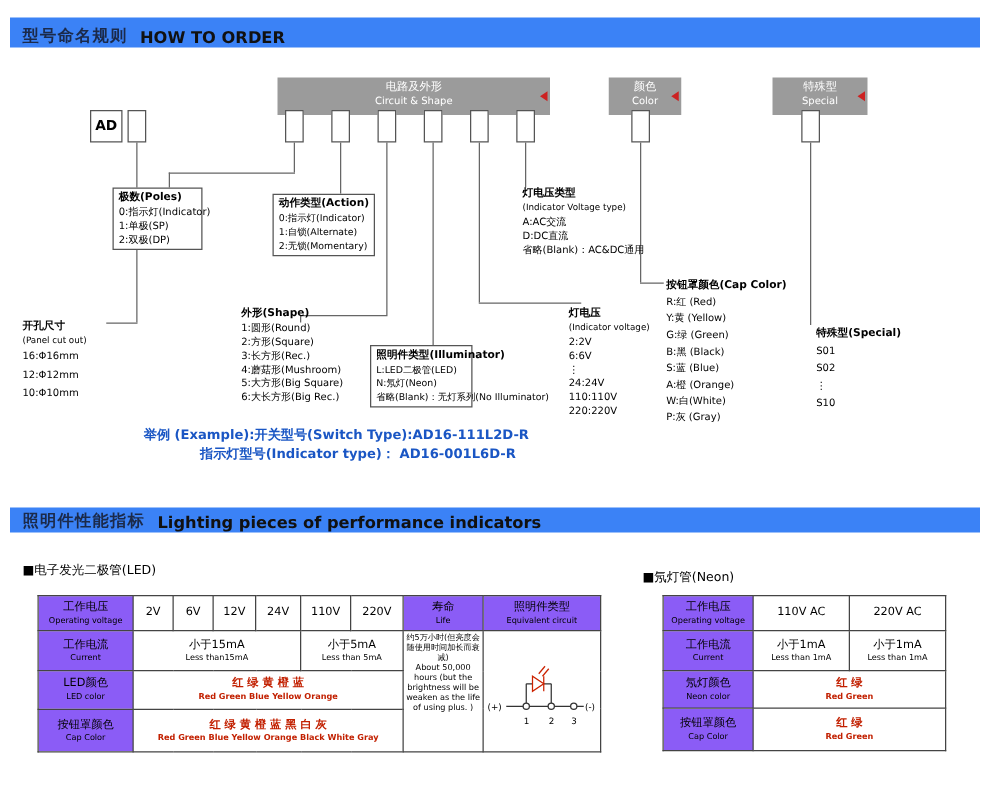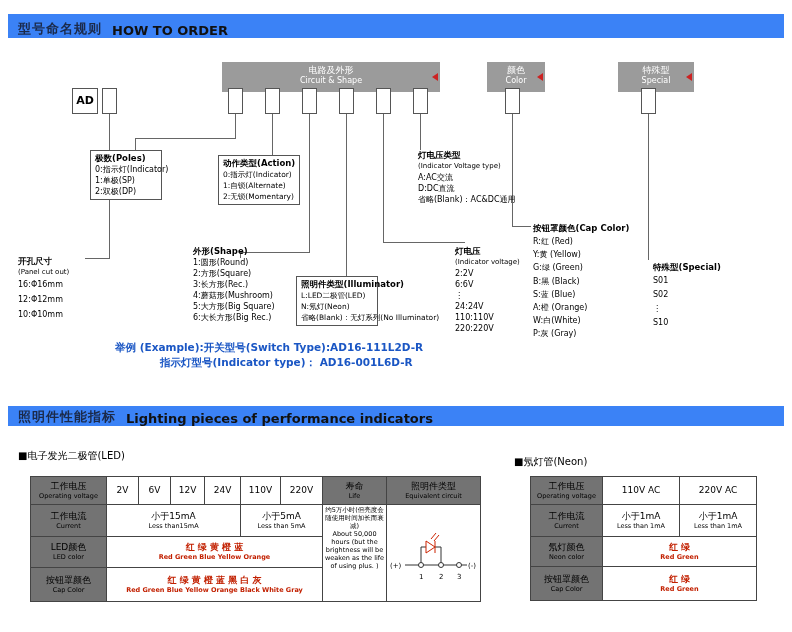--- a/index.html
+++ b/index.html
@@ -35,21 +35,21 @@
   .sp15 div{line-height:15px}
   .small{font-size:7.5px}
 
   .example{position:absolute;font-size:10.5px;font-weight:bold;color:#1a56c4;
            white-space:nowrap}
 
   .subl{position:absolute;font-size:10px;font-weight:normal;color:#000}
 
   table.dt{position:absolute;border-collapse:collapse;table-layout:fixed;background:#fff}
   .dt td{border:1px solid #444;text-align:center;vertical-align:middle;padding:0;overflow:hidden}
-  .lbl{background:#737373}
+  .lbl{background:#8b5cf6}
   .c-zh{display:block;font-size:9px;line-height:11px;color:#000}
   .c-en{display:block;font-size:6.5px;line-height:8px;color:#000}
   td.red .c-zh,td.red .c-en{color:#c22000;font-weight:bold}
   td.life{font-size:6.5px;line-height:8px;padding:1px;word-break:break-all;vertical-align:top}
   td.life .c-en{word-break:normal}
 </style>
 </head>
 <body>
 
 <div class="canvas">

